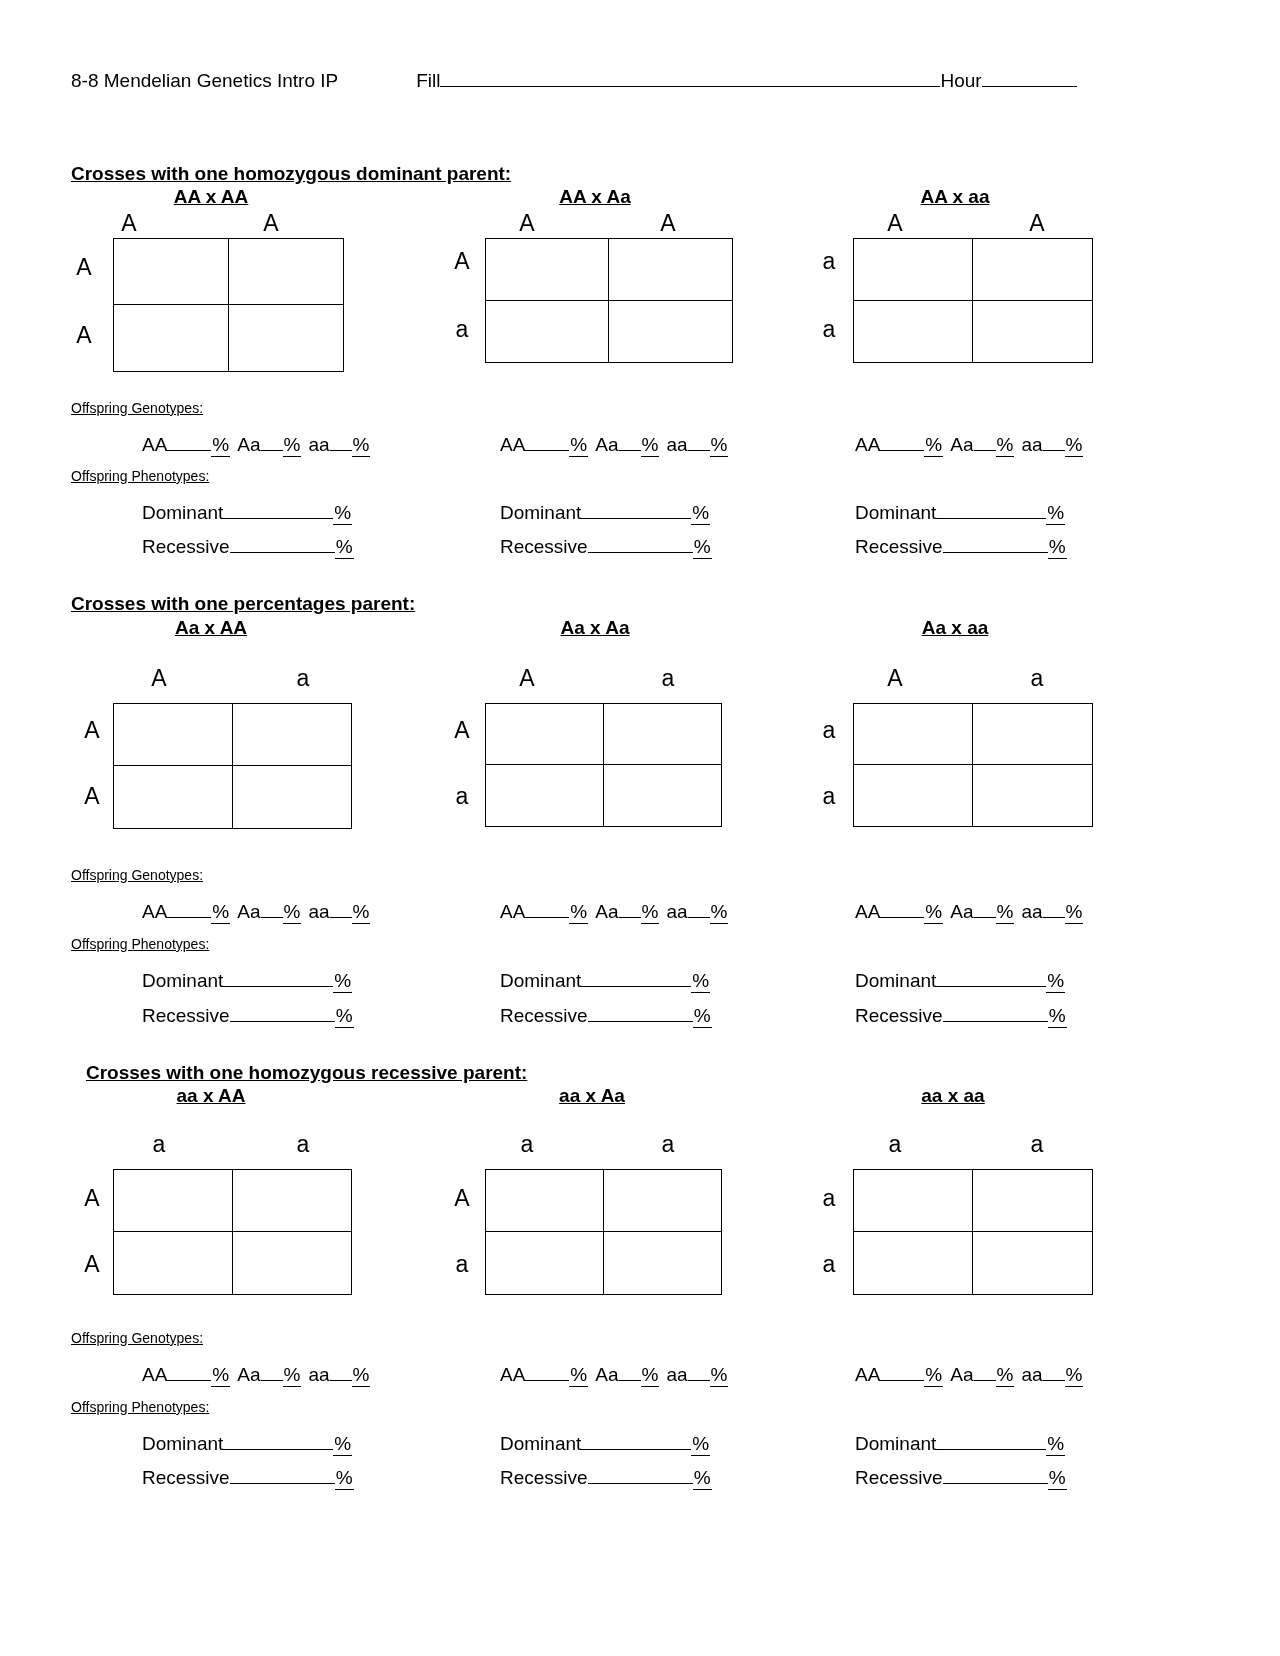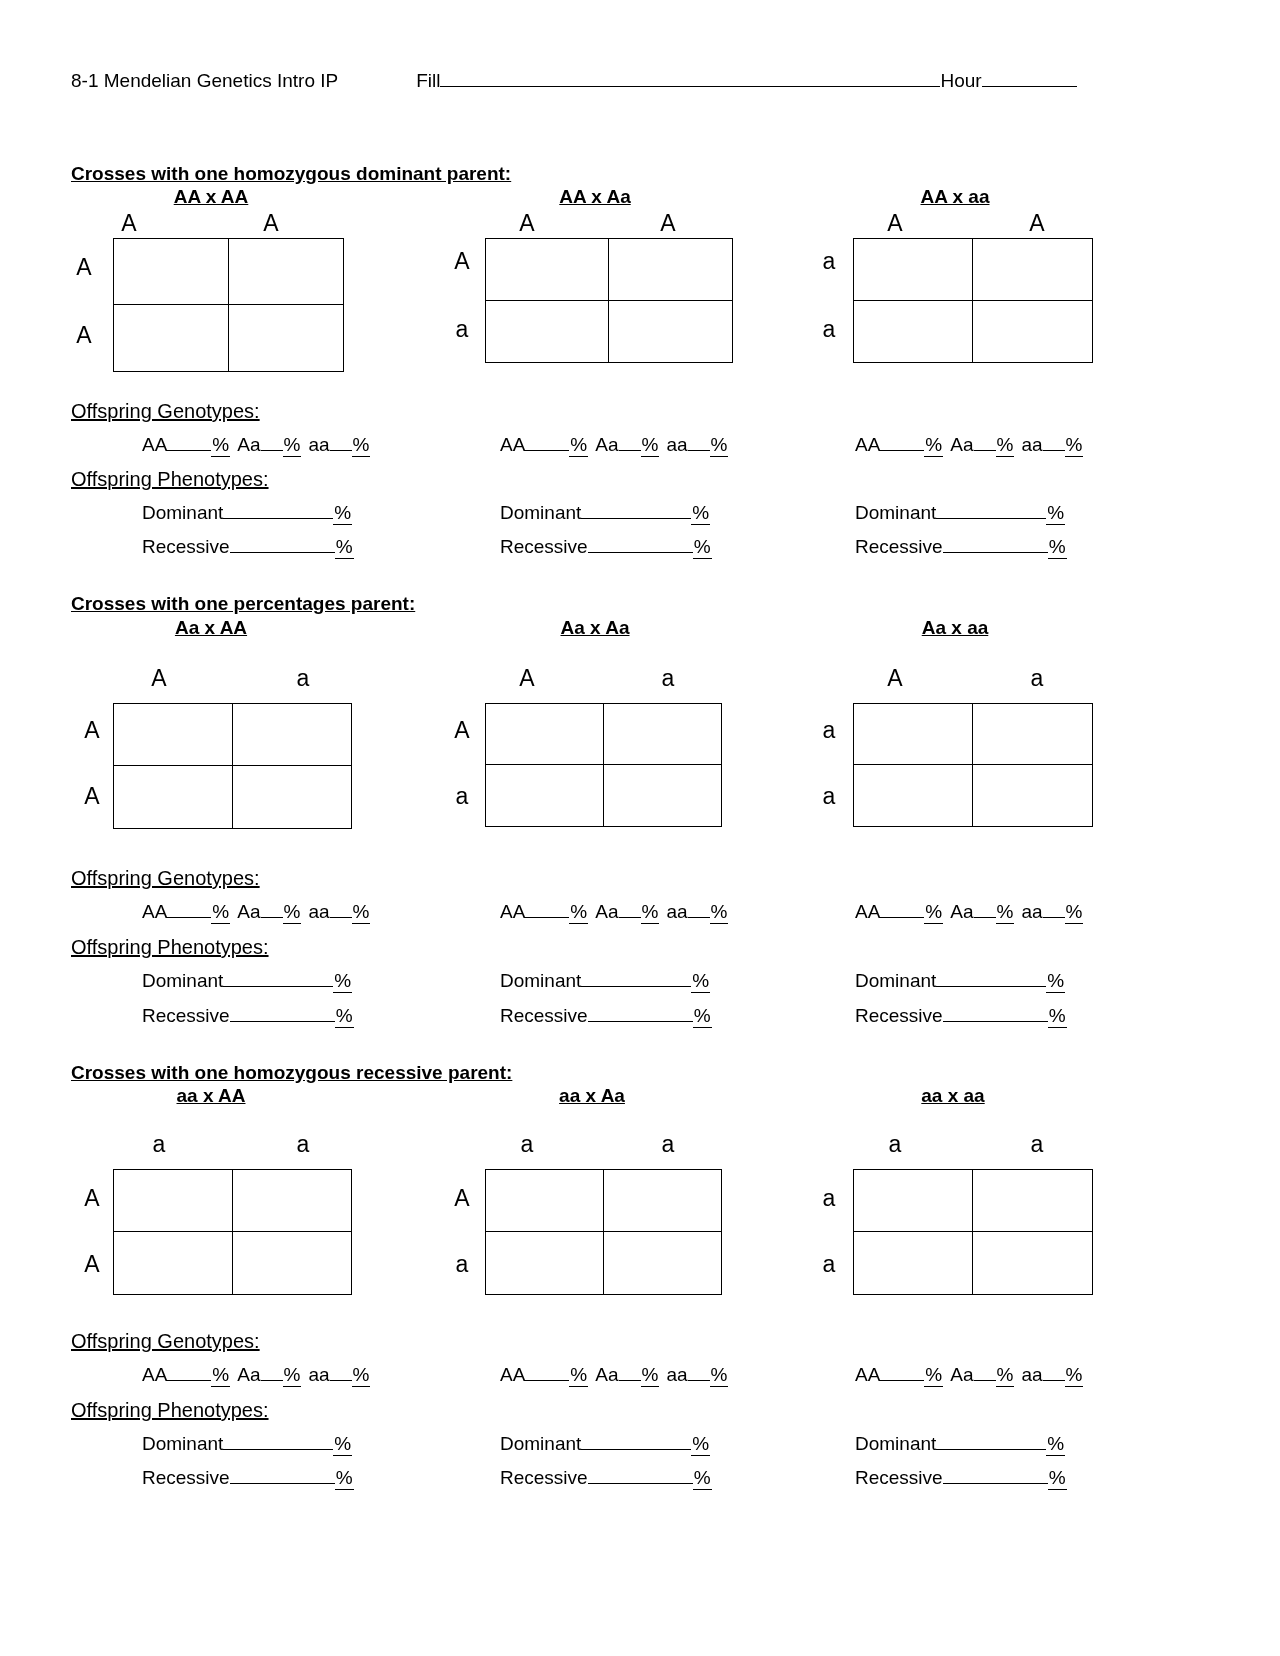--- a/index.html
+++ b/index.html
@@ -101,21 +101,21 @@
     border-right: 1.4px solid #000;
     border-bottom: 1.4px solid #000;
     box-sizing: border-box;
   }
   .punnett .cell.c2 { border-right: none; }
   .punnett .cell.r2 { border-bottom: none; }
 
   
   .answers-label {
     position: absolute;
-    font-size: 20px;
+    font-size: 14px;
     text-decoration: underline;
     white-space: nowrap;
   }
 
   .geno-line {
     position: absolute;
     font-size: 19px;
     white-space: nowrap;
     display: flex;
     align-items: baseline;
@@ -158,21 +158,21 @@
     display: inline-block;
     padding: 0 1px;
   }
 </style>
 </head>
 <body>
 
 <div class="page">
 
   <div class="doc-header">
-    <span class="doc-title">8-1 Mendelian Genetics Intro IP</span>
+    <span class="doc-title">8-8 Mendelian Genetics Intro IP</span>
     <span class="name-label">Fill</span>
     <span class="blank-rule name-rule"></span>
     <span class="hour-label">Hour</span>
     <span class="blank-rule hour-rule"></span>
   </div>
 
 
   <div class="section-heading" style="left:71px; top:163px;">Crosses with one homozygous dominant parent:</div>
 
   <div class="cross-block" style="left:71px; top:186px; width:300px; height:200px;">
@@ -408,21 +408,21 @@
     <span class="word">Recessive</span>
       <span class="rule" style="width:105px;"></span>
       <span class="pct">%</span>
   </div>
   <div class="pheno-line" style="left:855px; top:1005px;">
     <span class="word">Recessive</span>
       <span class="rule" style="width:105px;"></span>
       <span class="pct">%</span>
   </div>
 
-  <div class="section-heading" style="left:71px; top:1062px;">Crosses with one homozygous recessive parent:</div>
+  <div class="section-heading" style="left:86px; top:1062px;">Crosses with one homozygous recessive parent:</div>
 
   <div class="cross-block" style="left:71px; top:1085px; width:320px; height:220px;">
     <div class="cross-title" style="left:60px; width:160px;">aa x AA</div>
     <div class="col-head" style="left:68px; top:46px;">a</div>
     <div class="col-head" style="left:212px; top:46px;">a</div>
     <div class="row-head" style="left:8px; top:100px;">A</div>
     <div class="row-head" style="left:8px; top:166px;">A</div>
     <div class="punnett" style="left:42px; top:84px; width:239px; height:126px;">
       <div class="cell c1 r1"></div>
       <div class="cell c2 r1"></div>

